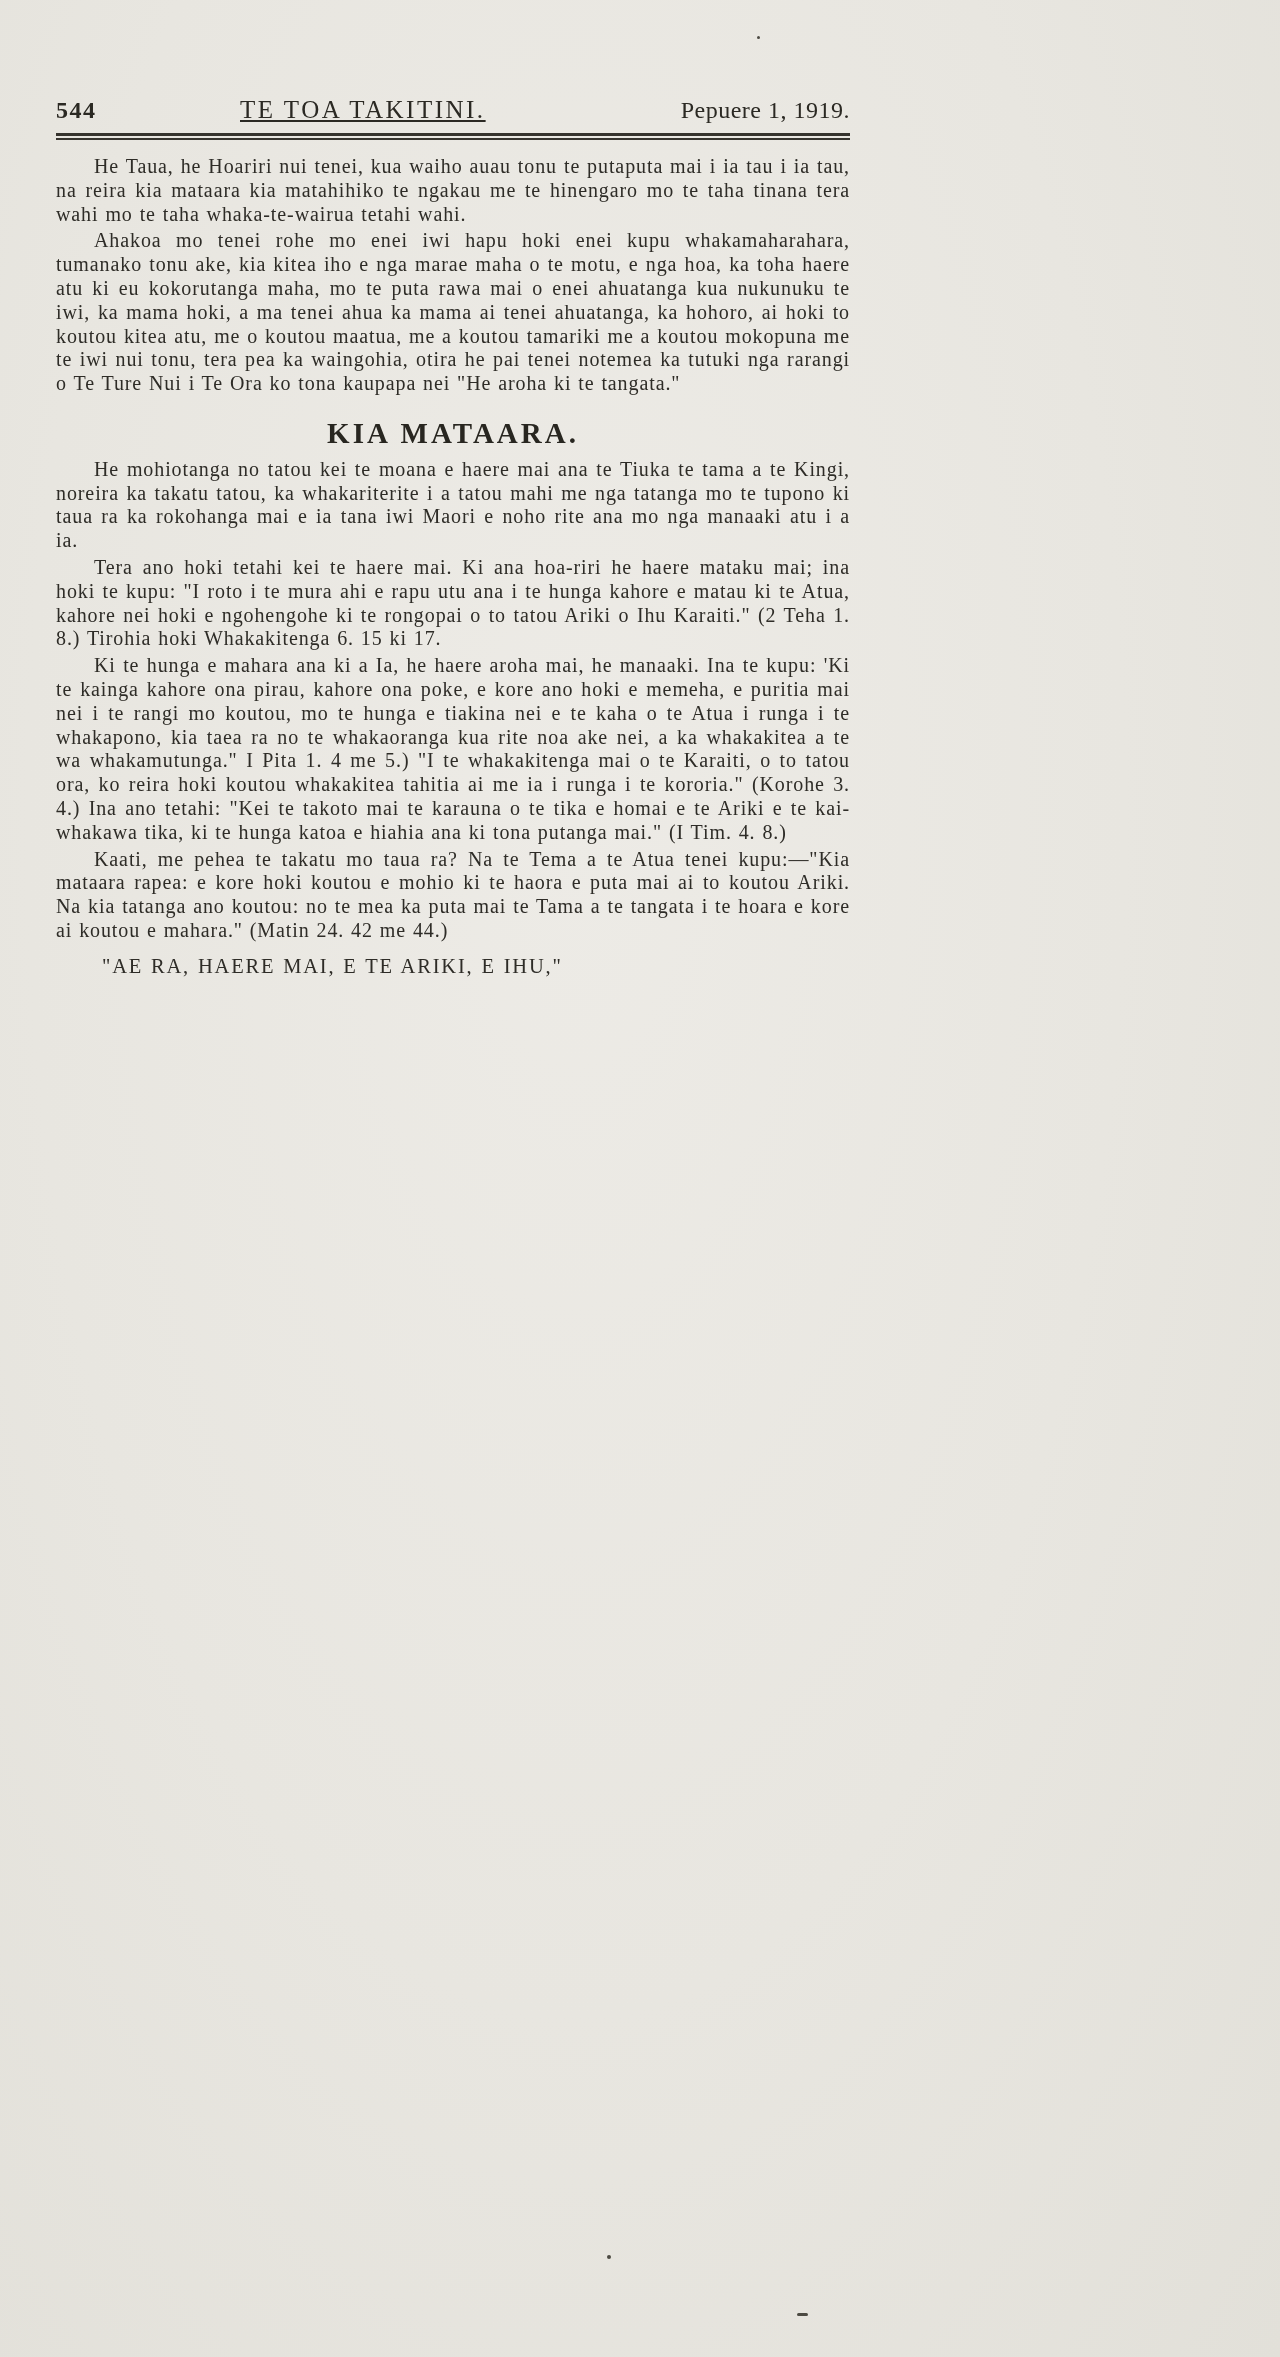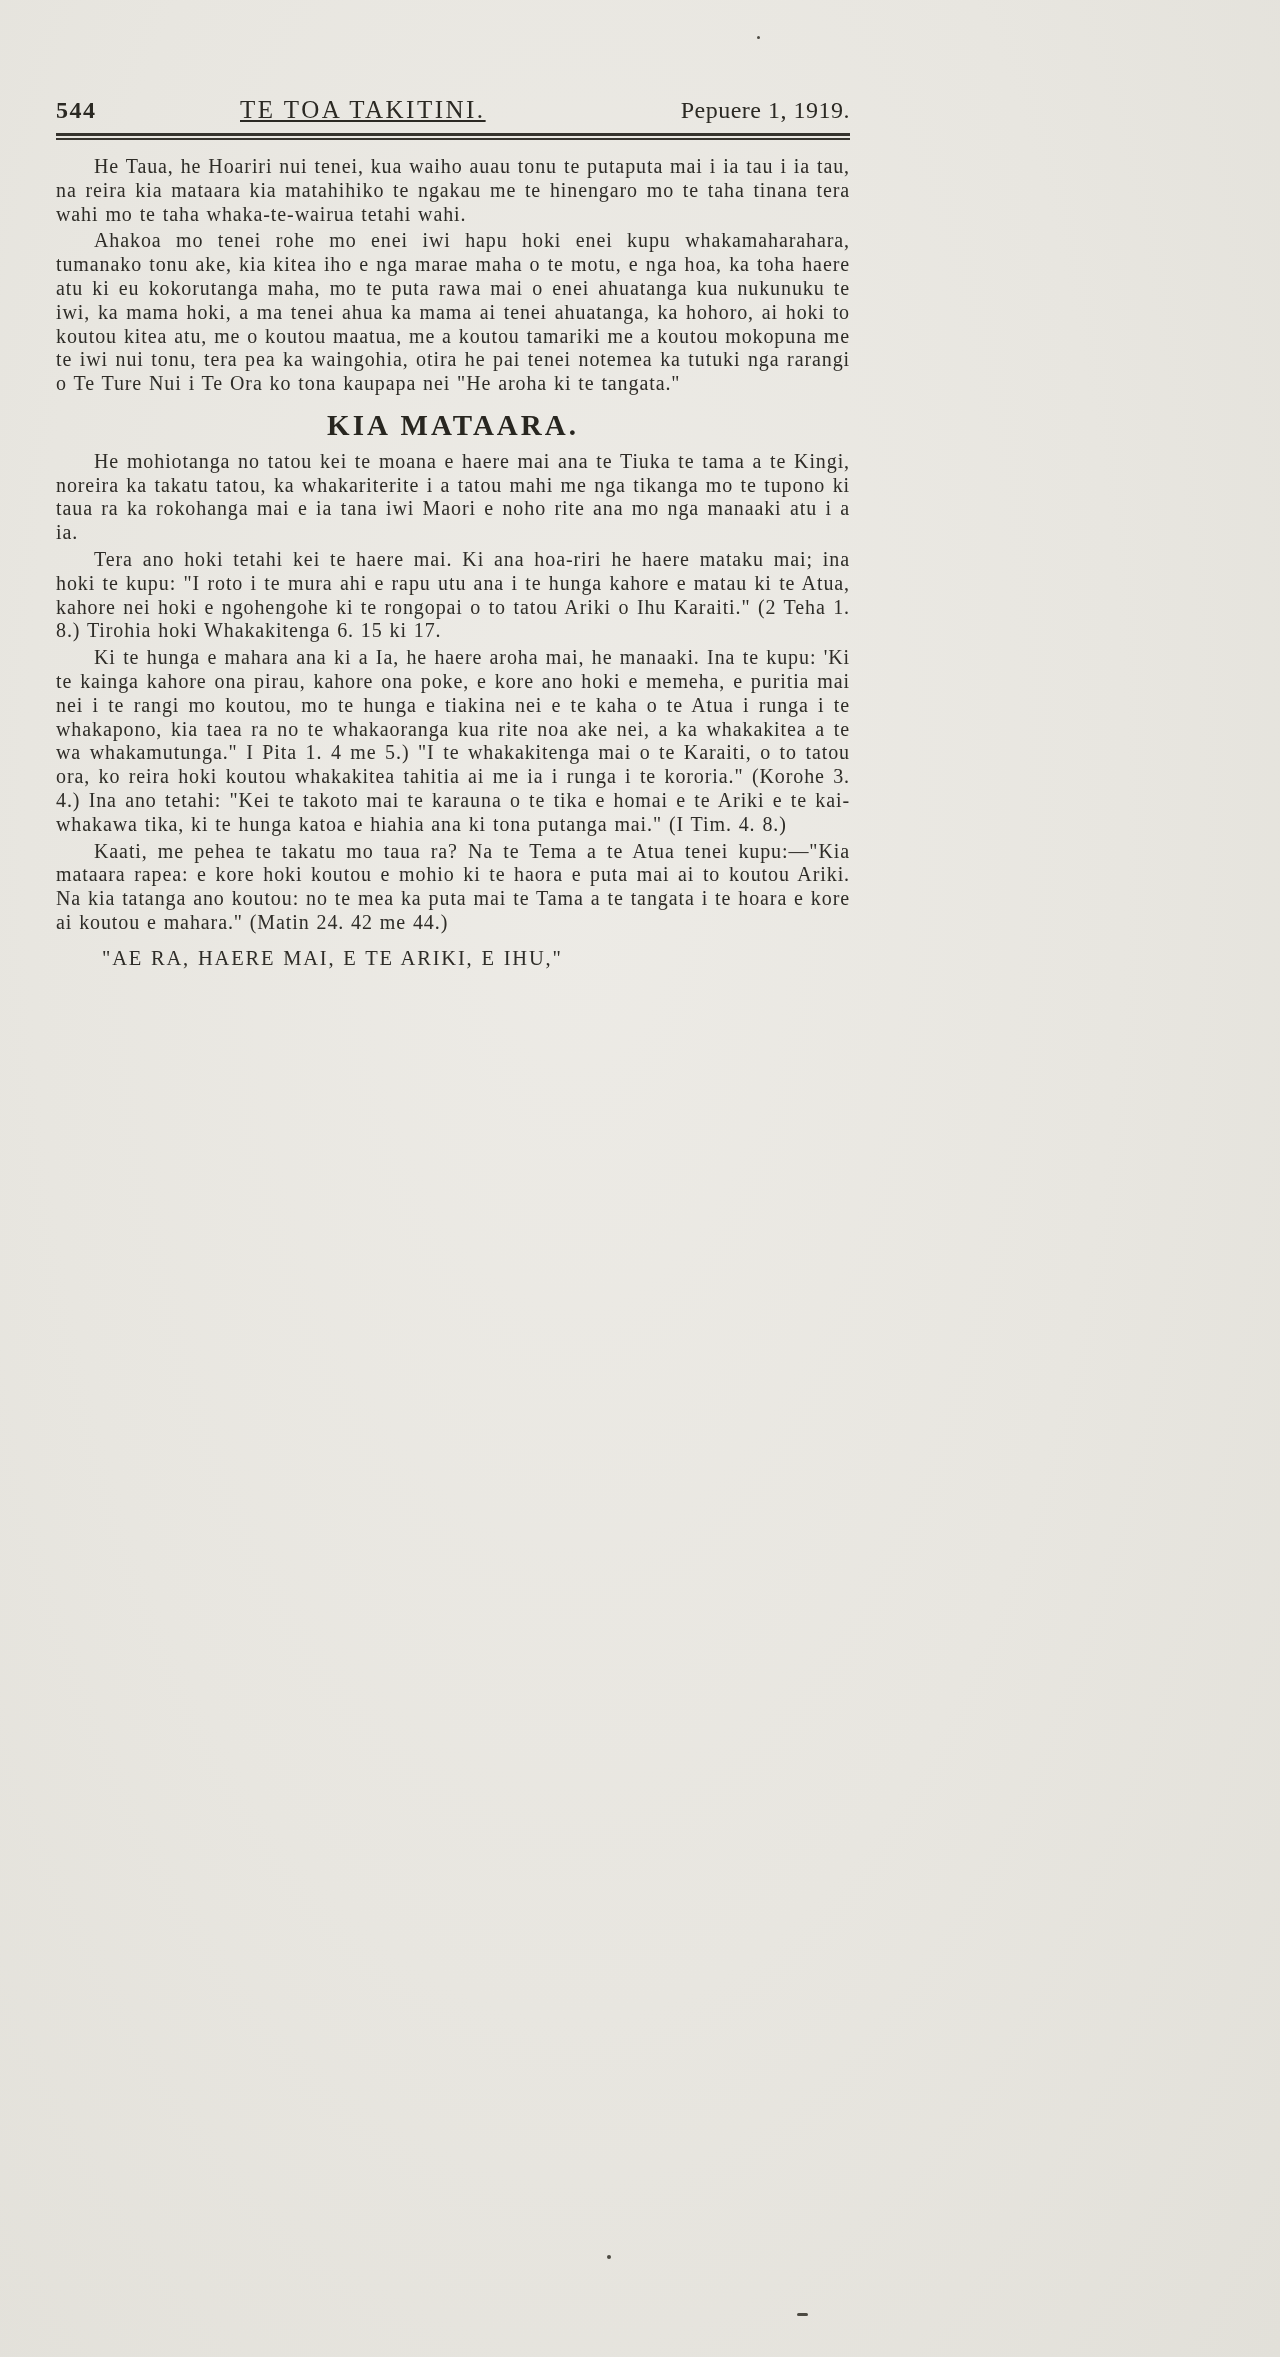--- a/index.html
+++ b/index.html
@@ -62,21 +62,21 @@
     color: #2e2c27;
   }
   .para { margin: 0 0 3px 0; }
   .para.indent { text-indent: 38px; }
 
   .section-heading {
     font-size: 29px;
     font-weight: bold;
     text-align: center;
     letter-spacing: 3px;
-    margin: 18px 0 12px 0;
+    margin: 26px 0 12px 0;
     color: #282620;
   }
 
   .closing-line {
     margin: 12px 0 0 0;
     text-indent: 46px;
     font-size: 20.5px;
     letter-spacing: 1.8px;
     text-align: left;
     white-space: nowrap;
@@ -104,21 +104,21 @@
 
   <div class="double-rule"></div>
 
   <main class="article">
 
     <p class="para indent">He Taua, he Hoariri nui tenei, kua waiho auau tonu te putaputa mai i ia tau i ia tau, na reira kia mataara kia matahihiko te ngakau me te hinengaro mo te taha tinana tera wahi mo te taha whaka-te-wairua tetahi wahi.</p>
     <p class="para indent">Ahakoa mo tenei rohe mo enei iwi hapu hoki enei kupu whakamaharahara, tumanako tonu ake, kia kitea iho e nga marae maha o te motu, e nga hoa, ka toha haere atu ki eu kokorutanga maha, mo te puta rawa mai o enei ahuatanga kua nukunuku te iwi, ka mama hoki, a ma tenei ahua ka mama ai tenei ahuatanga, ka hohoro, ai hoki to koutou kitea atu, me o koutou maatua, me a koutou tamariki me a koutou mokopuna me te iwi nui tonu, tera pea ka waingohia, otira he pai tenei notemea ka tutuki nga rarangi o Te Ture Nui i Te Ora ko tona kaupapa nei "He aroha ki te tangata."</p>
 
     <h2 class="section-heading">KIA MATAARA.</h2>
 
-    <p class="para indent">He mohiotanga no tatou kei te moana e haere mai ana te Tiuka te tama a te Kingi, noreira ka takatu tatou, ka whakariterite i a tatou mahi me nga tikanga mo te tupono ki taua ra ka rokohanga mai e ia tana iwi Maori e noho rite ana mo nga manaaki atu i a ia.</p>
+    <p class="para indent">He mohiotanga no tatou kei te moana e haere mai ana te Tiuka te tama a te Kingi, noreira ka takatu tatou, ka whakariterite i a tatou mahi me nga tatanga mo te tupono ki taua ra ka rokohanga mai e ia tana iwi Maori e noho rite ana mo nga manaaki atu i a ia.</p>
     <p class="para indent">Tera ano hoki tetahi kei te haere mai.  Ki ana hoa-riri he haere mataku mai; ina hoki te kupu: "I roto i te mura ahi e rapu utu ana i te hunga kahore e matau ki te Atua, kahore nei hoki e ngohengohe ki te rongopai o to tatou Ariki o Ihu Karaiti." (2 Teha 1. 8.)  Tirohia hoki Whakakitenga 6. 15 ki 17.</p>
     <p class="para indent">Ki te hunga e mahara ana ki a Ia, he haere aroha mai, he manaaki.  Ina te kupu: 'Ki te kainga kahore ona pirau, kahore ona poke, e kore ano hoki e memeha, e puritia mai nei i te rangi mo koutou, mo te hunga e tiakina nei e te kaha o te Atua i runga i te whakapono, kia taea ra no te whakaoranga kua rite noa ake nei, a ka whakakitea a te wa whakamutunga." I Pita 1. 4 me 5.)  "I te whakakitenga mai o te Karaiti, o to tatou ora, ko reira hoki koutou whakakitea tahitia ai me ia i runga i te kororia." (Korohe 3. 4.)  Ina ano tetahi: "Kei te takoto mai te karauna o te tika e homai e te Ariki e te kai-whakawa tika, ki te hunga katoa e hiahia ana ki tona putanga mai." (I Tim. 4. 8.)</p>
     <p class="para indent">Kaati, me pehea te takatu mo taua ra?  Na te Tema a te Atua tenei kupu:—"Kia mataara rapea: e kore hoki koutou e mohio ki te haora e puta mai ai to koutou Ariki.  Na kia tatanga ano koutou: no te mea ka puta mai te Tama a te tangata i te hoara e kore ai koutou e mahara."  (Matin 24. 42 me 44.)</p>
 
     <p class="closing-line">"AE RA, HAERE MAI, E TE ARIKI, E IHU,"</p>
 
   </main>
 
 </div>
 

